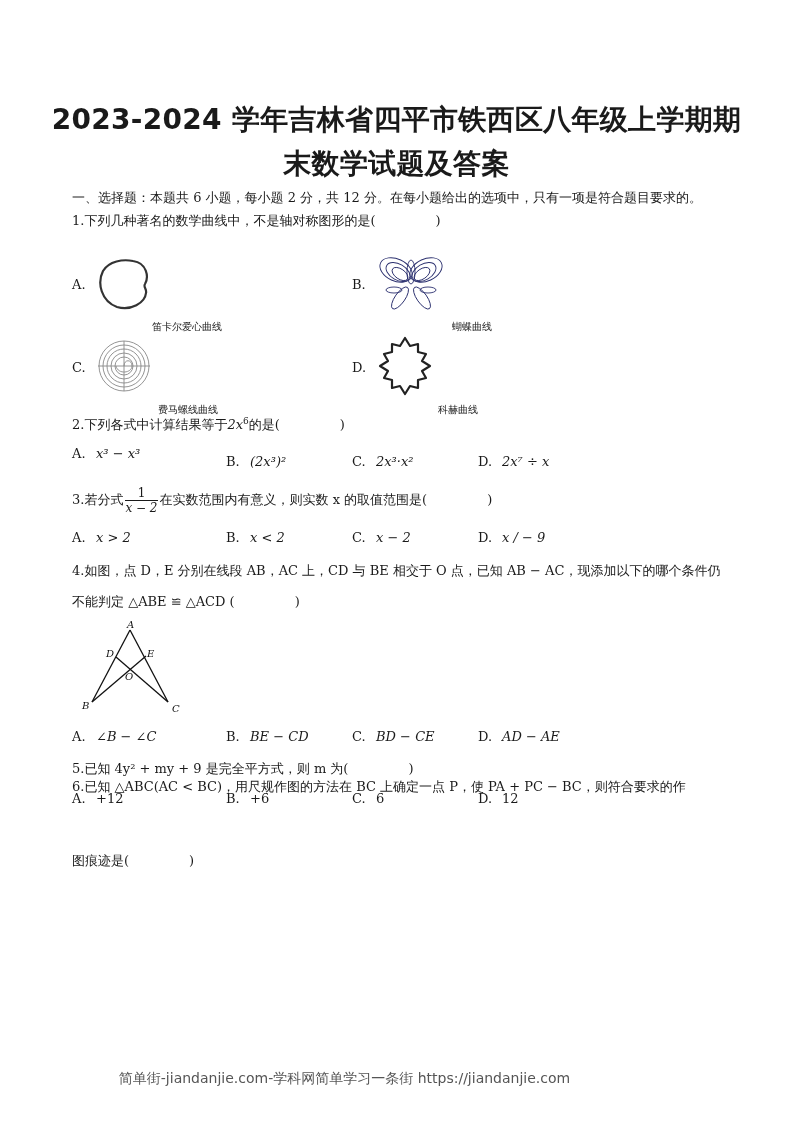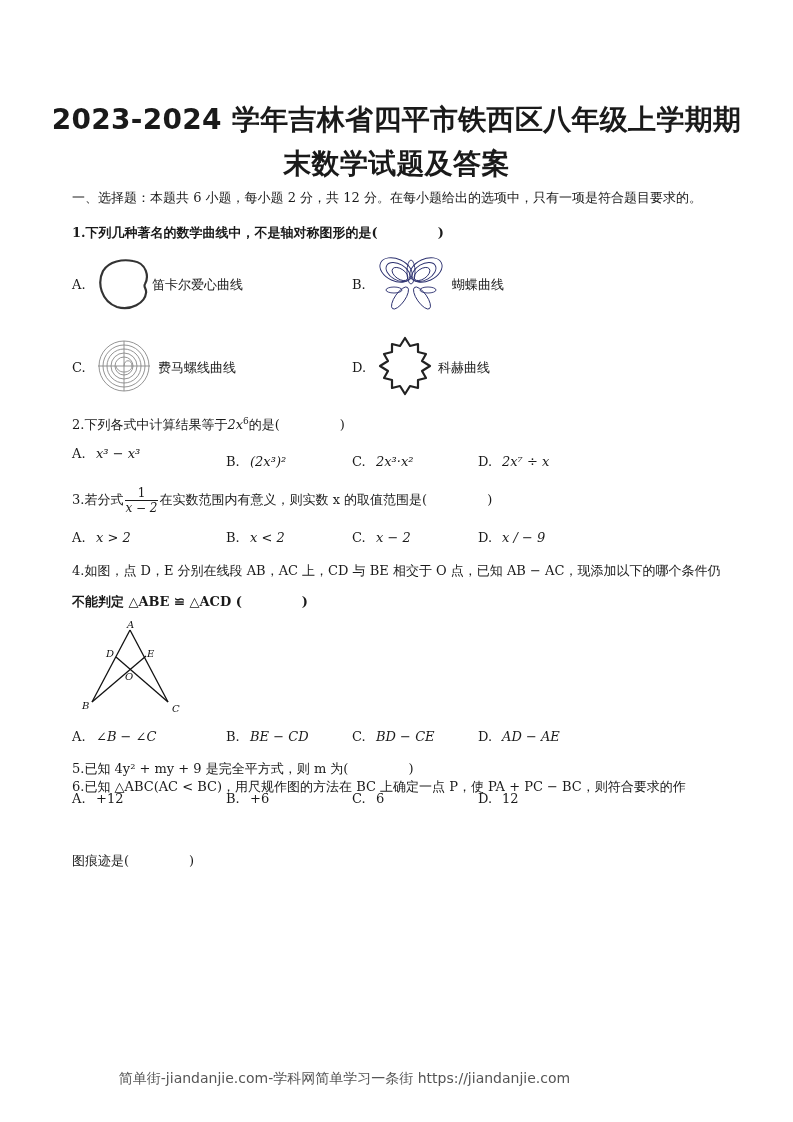--- a/index.html
+++ b/index.html
@@ -15,35 +15,35 @@
   }
   .line { position: absolute; left: 72px; font-size: 13px; white-space: nowrap; }
   .opt { position: absolute; font-size: 13px; white-space: nowrap; }
   .opt .lbl { display: inline-block; width: 24px; }
   .math { font-family: "DejaVu Serif", "Liberation Serif", serif; font-style: italic; }
   .frac { display: inline-block; vertical-align: middle; text-align: center; font-size: 12px; margin: 0 2px; }
   .frac .num { display: block; border-bottom: 1px solid #1a1a1a; padding: 0 3px; line-height: 14px; }
   .frac .den { display: block; line-height: 14px; font-style: italic; }
   .paren-gap-lg { display: inline-block; width: 60px; }
   .fig { position: absolute; }
-  .fig-label { position: absolute; font-size: 13px; white-space: nowrap; }
+  .fig-label { position: absolute; font-size: 10px; white-space: nowrap; margin-top: 44px; }
   .footer {
     position: absolute; top: 1070px; left: 0; width: 689px; text-align: center;
     font-family: "DejaVu Sans", "Liberation Sans", sans-serif; font-size: 14px; color: #555;
   }
   sup { font-size: 9px; }
 </style>
 </head>
 <body>
 
 <div class="title">2023-2024 学年吉林省四平市铁西区八年级上学期期末数学试题及答案</div>
 
 <div class="line" style="top:189px;">一、选择题：本题共 6 小题，每小题 2 分，共 12 分。在每小题给出的选项中，只有一项是符合题目要求的。</div>
 
-<div class="line" style="top:224px;font-weight:bold;">
+<div class="line" style="top:212px;">
   <span>1.下列几种著名的数学曲线中，不是轴对称图形的是(</span><span class="paren-gap-lg"></span><span>)</span>
 </div>
 
 <div class="opt" style="left:72px; top:277px;">A.</div>
 <svg class="fig" style="left:97px; top:257px;" width="56" height="54" viewBox="0 0 56 54">
   <path d="M48,27 C52,20 50,6 36,4 C26,2 12,4 6,14 C0,26 4,44 20,50 C34,54 48,46 49,36 C50,32 46,30 48,27 Z" fill="none" stroke="#333" stroke-width="2.2"></path>
 </svg>
 <div class="fig-label" style="left:152px; top:276px;">笛卡尔爱心曲线</div>
 
 <div class="opt" style="left:352px; top:277px;">B.</div>
@@ -95,21 +95,21 @@
 
 <div class="line" style="top:486px;">
   <span>3.若分式</span><span class="frac"><span class="num">1</span><span class="den">x − 2</span></span><span>在实数范围内有意义，则实数 x 的取值范围是(</span><span class="paren-gap-lg"></span><span>)</span>
 </div>
 <div class="opt" style="left:72px; top:530px;"><span class="lbl">A.</span><span class="math">x &gt;  2</span></div>
 <div class="opt" style="left:226px; top:530px;"><span class="lbl">B.</span><span class="math">x &lt;  2</span></div>
 <div class="opt" style="left:352px; top:530px;"><span class="lbl">C.</span><span class="math">x −  2</span></div>
 <div class="opt" style="left:478px; top:530px;"><span class="lbl">D.</span><span class="math">x / − 9</span></div>
 
 <div class="line" style="top:562px;">4.如图，点 D，E 分别在线段 AB，AC 上，CD 与 BE 相交于 O 点，已知 AB − AC，现添加以下的哪个条件仍</div>
-<div class="line" style="top:593px;font-weight:bold;">
+<div class="line" style="top:593px;">
   <span>不能判定 △ABE ≌ △ACD (</span><span class="paren-gap-lg"></span><span>)</span>
 </div>
 <svg class="fig" style="left:72px; top:620px;" width="120" height="95" viewBox="0 0 120 95">
   <g stroke="#111" stroke-width="1.3" fill="none">
     <line x1="58" y1="10" x2="20" y2="82"></line>
     <line x1="58" y1="10" x2="96" y2="82"></line>
     <line x1="44" y1="37" x2="96" y2="82"></line>
     <line x1="74" y1="36" x2="20" y2="82"></line>
   </g>
   <g font-family="DejaVu Serif, serif" font-style="italic" font-size="10" fill="#111">

